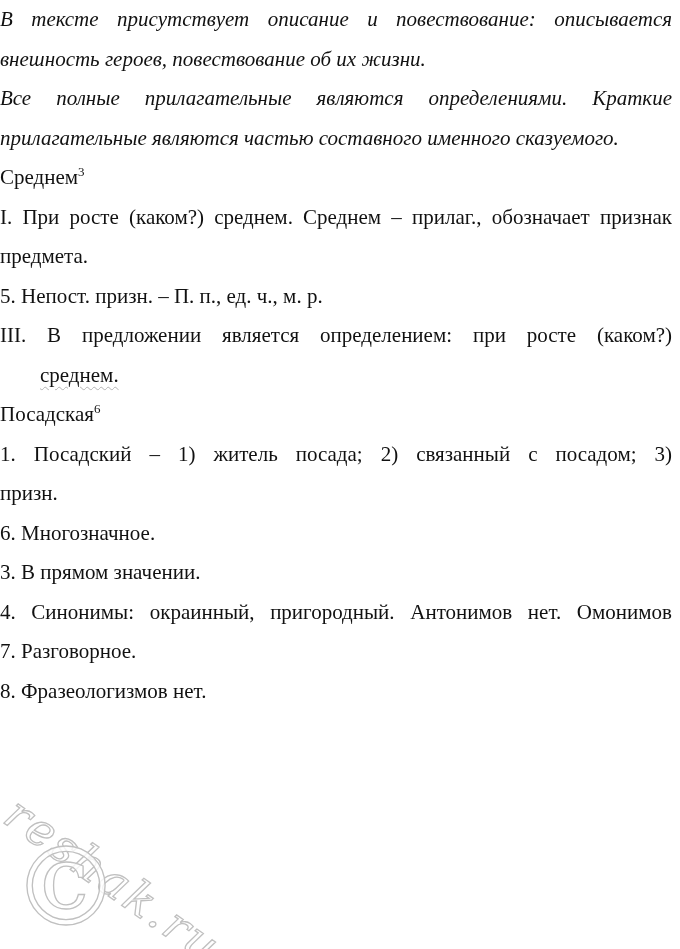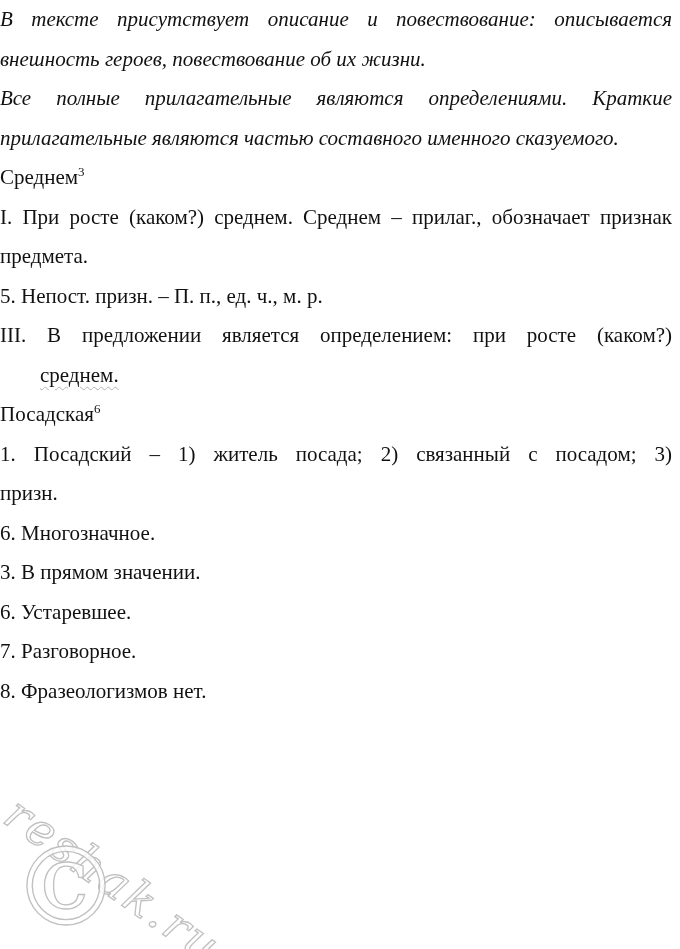--- a/index.html
+++ b/index.html
@@ -81,19 +81,19 @@
   <div class="line just">I. При росте (каком?) среднем. Среднем – прилаг., обозначает признак</div>
   <div class="line">предмета.</div>
   <div class="line">5. Непост. призн. – П. п., ед. ч., м. р.</div>
   <div class="line just">III. В предложении является определением: при росте (каком?)</div>
   <div class="line"><span class="u-wavy">среднем.</span></div>
   <div class="line"><span>Посадская</span><sup>6</sup></div>
   <div class="line just">1. Посадский – 1) житель посада; 2) связанный с посадом; 3)</div>
   <div class="line">призн.</div>
   <div class="line">6. Многозначное.</div>
   <div class="line">3. В прямом значении.</div>
-  <div class="line">6. Устаревшее.</div>
+  <div class="line just">4. Синонимы: окраинный, пригородный. Антонимов нет. Омонимов</div>
   <div class="line">7. Разговорное.</div>
   <div class="line">8. Фразеологизмов нет.</div>
 </div>
 
 <div class="watermark wm-text">reshak.ru</div>
 <div class="watermark wm-copy">©</div>
 
 </body></html>

